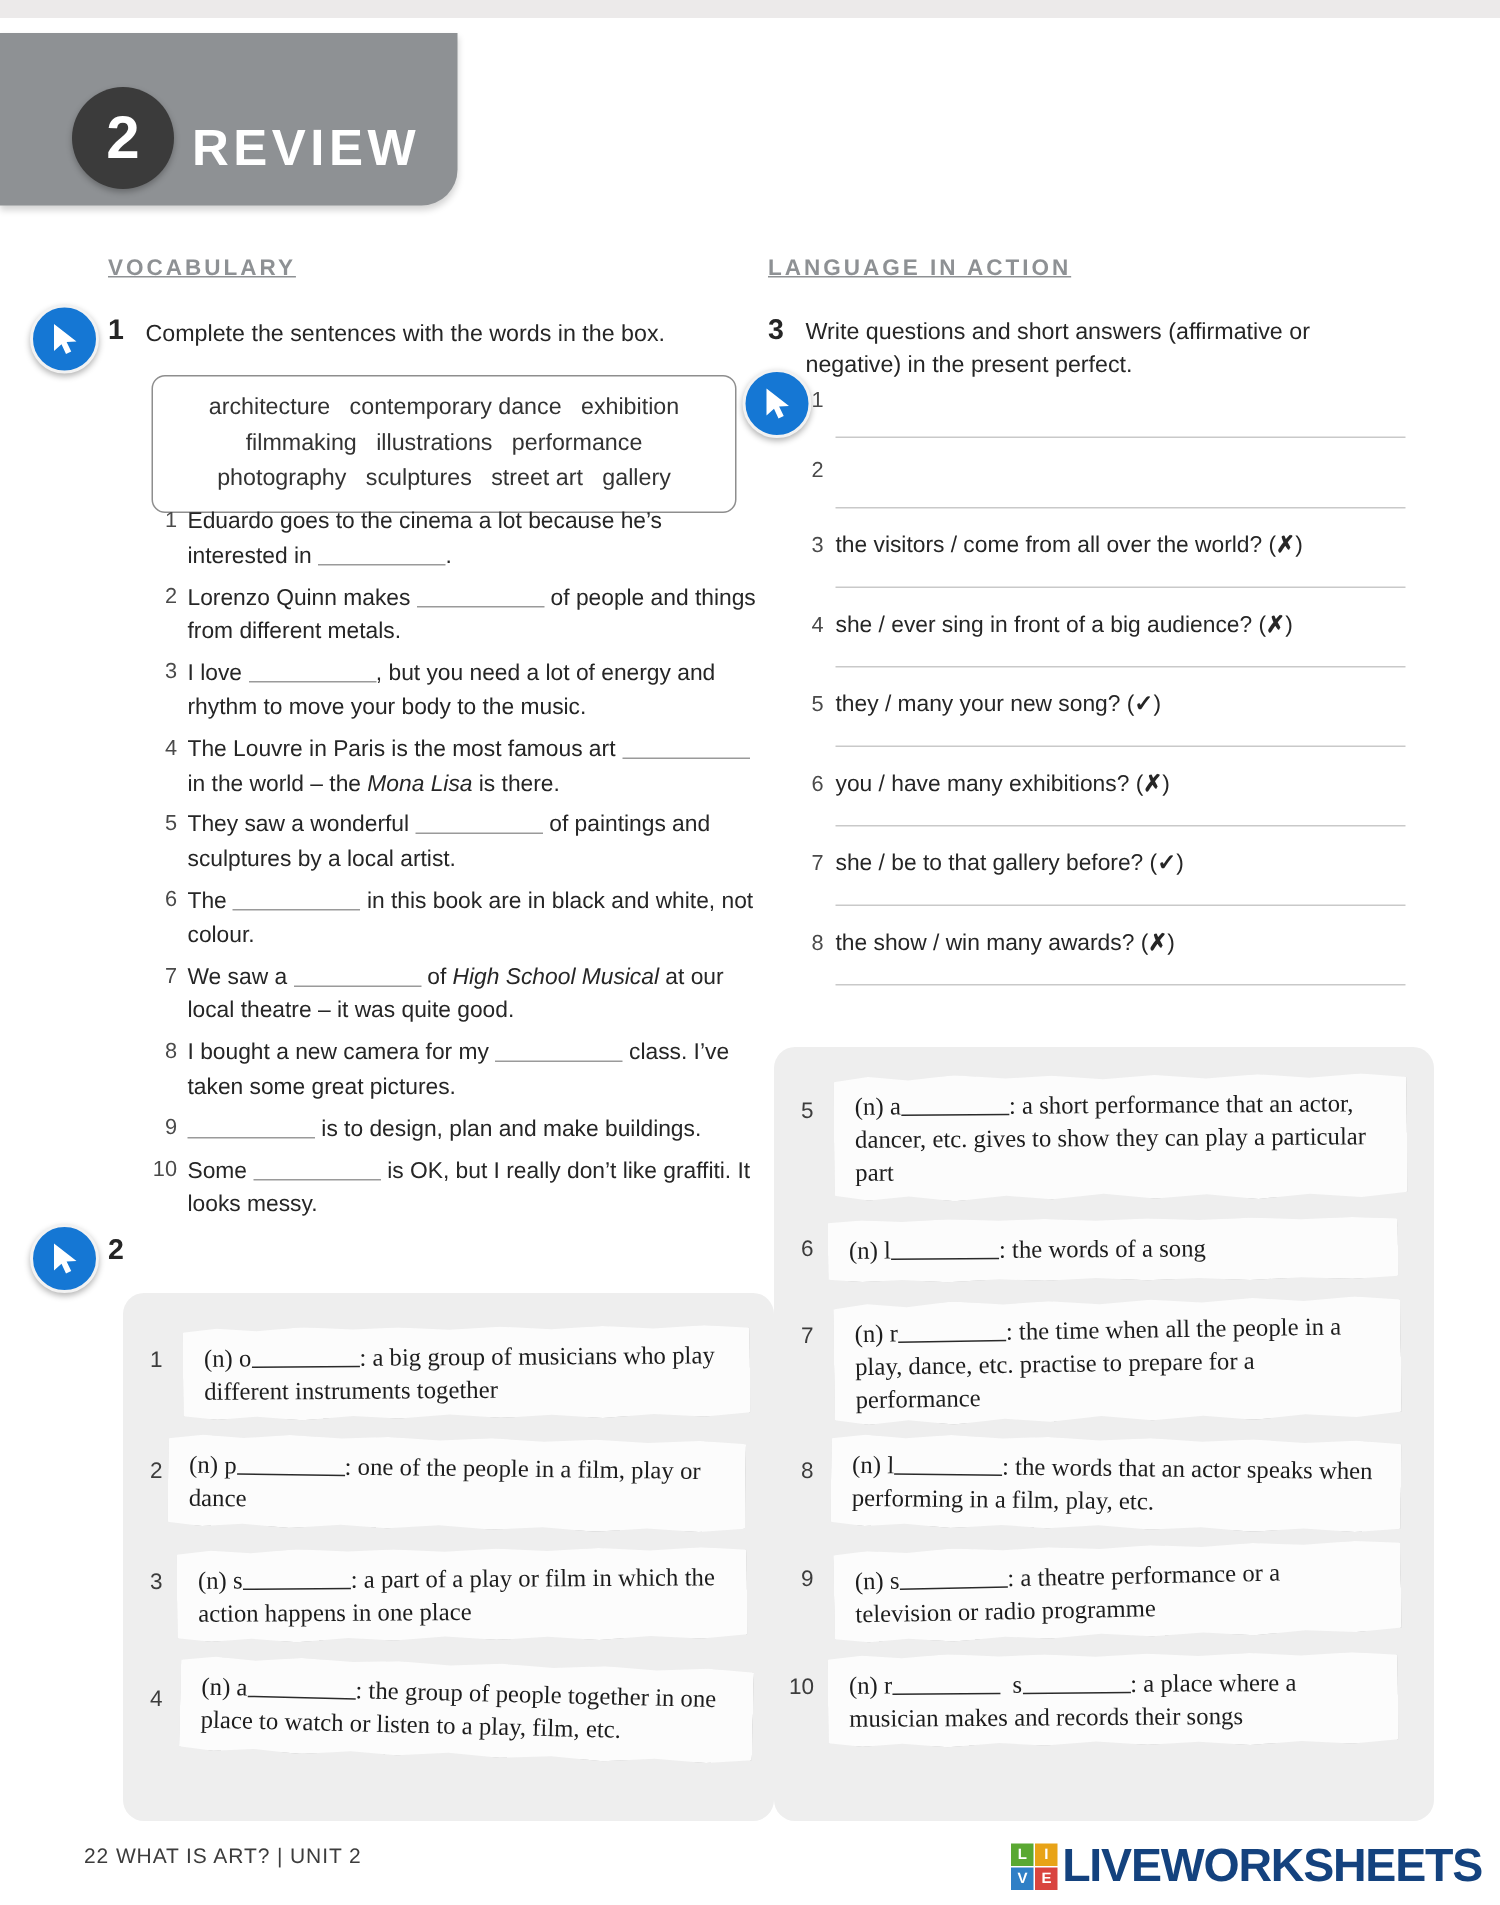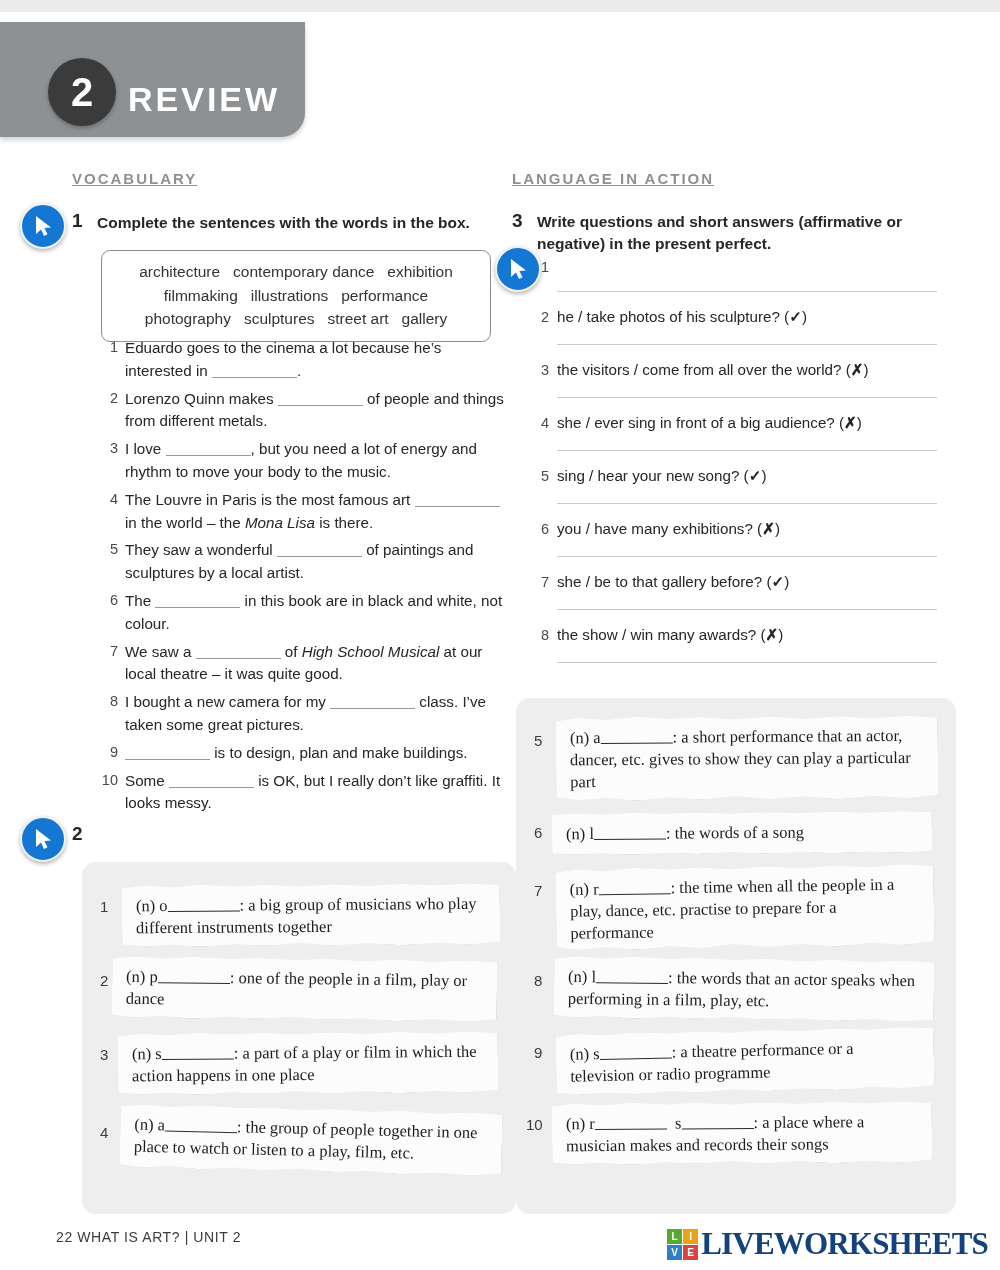--- a/index.html
+++ b/index.html
@@ -90,21 +90,21 @@
   
   .ex-num {
     position: absolute;
     font-size: 19px;
     font-weight: bold;
     color: #262626;
   }
   .ex-title {
     position: absolute;
     font-size: 15.5px;
-    font-weight: bold;
+    font-weight: normal;
     color: #262626;
     line-height: 1.42;
   }
 
   
   .wordbox {
     position: absolute;
     left: 101px; top: 250px;
     width: 390px;
     box-sizing: border-box;
@@ -253,21 +253,21 @@
     display: flex;
     align-items: center;
     justify-content: center;
     font-family: "Liberation Sans", sans-serif;
   }
   .lw-word {
     font-size: 31px;
     font-weight: bold;
     color: #14427e;
     letter-spacing: -0.8px;
-    font-family: Liberation Serif, serif;
+    font-family: Liberation Sans, sans-serif;
   }
 </style>
 </head>
 <body>
 
 <div class="page">
 
   <div class="top-strip"></div>
 
   <div class="banner">
@@ -406,21 +406,20 @@
     <div class="arow">
       <div class="line1">
         <div class="an">1</div>
       </div>
       <div class="answer-rule"></div>
     </div>
 
     <div class="arow">
       <div class="line1">
         <div class="an">2</div>
-        <div class="at"><span>he / take photos of his sculpture? (</span><span class="mark">✓</span><span>)</span></div>
       </div>
       <div class="answer-rule"></div>
     </div>
 
     <div class="arow">
       <div class="line1">
         <div class="an">3</div>
         <div class="at"><span>the visitors / come from all over the world? (</span><span class="mark">✗</span><span>)</span></div>
       </div>
       <div class="answer-rule"></div>
@@ -430,21 +429,21 @@
       <div class="line1">
         <div class="an">4</div>
         <div class="at"><span>she / ever sing in front of a big audience? (</span><span class="mark">✗</span><span>)</span></div>
       </div>
       <div class="answer-rule"></div>
     </div>
 
     <div class="arow">
       <div class="line1">
         <div class="an">5</div>
-        <div class="at"><span>sing / hear your new song? (</span><span class="mark">✓</span><span>)</span></div>
+        <div class="at"><span>they / many your new song? (</span><span class="mark">✓</span><span>)</span></div>
       </div>
       <div class="answer-rule"></div>
     </div>
 
     <div class="arow">
       <div class="line1">
         <div class="an">6</div>
         <div class="at"><span>you / have many exhibitions? (</span><span class="mark">✗</span><span>)</span></div>
       </div>
       <div class="answer-rule"></div>

